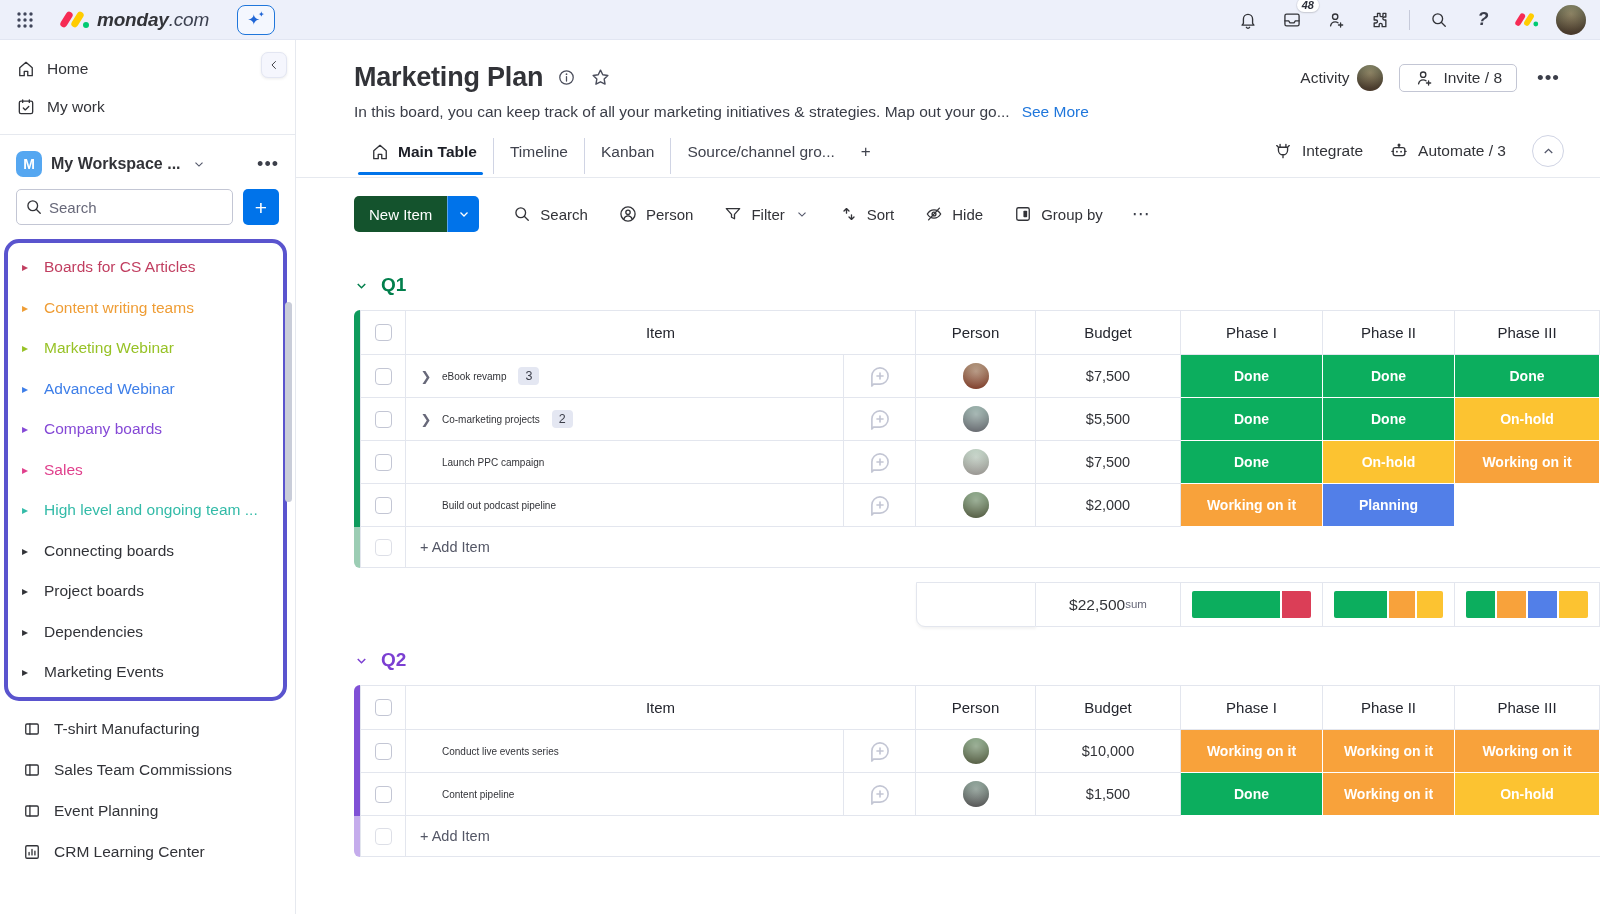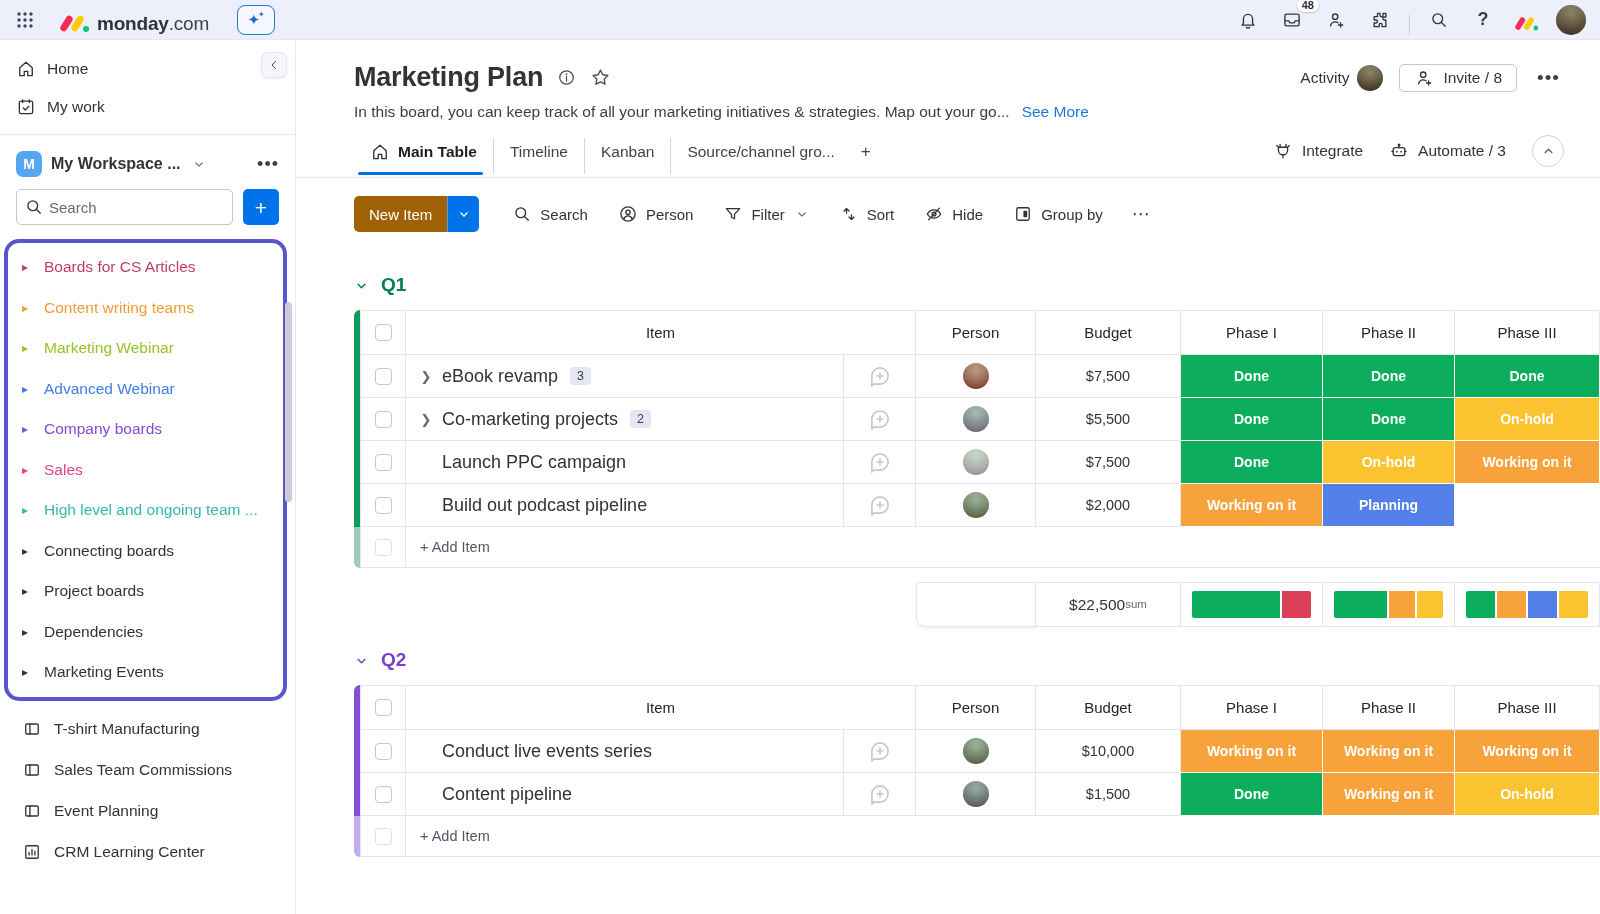--- a/index.html
+++ b/index.html
@@ -2,21 +2,21 @@
 <html><head>
 <meta charset="utf-8">
 <style>
   * { margin:0; padding:0; box-sizing:border-box; }
   html,body { width:1600px; height:914px; overflow:hidden; background:#fff;
     font-family:"Liberation Sans","DejaVu Sans",sans-serif; color:#323338; }
 
   
   .topbar { height:40px; background:#EDF0FA; display:flex; align-items:center;
     justify-content:space-between; padding:0 14px 0 10px; border-bottom:1px solid #e2e6f2; }
-  .tb-left, .tb-right { display:flex; align-items:flex-end; gap:14px; }
+  .tb-left, .tb-right { display:flex; align-items:center; gap:14px;font-style:italic; }
   .tb-btn { width:30px; height:30px; display:flex; align-items:center; justify-content:center;
     border-radius:6px; cursor:pointer; position:relative; }
   .logo { display:flex; align-items:center; gap:7px; margin-left:6px; }
   .logo-mark { position:relative; width:30px; height:22px; }
   .logo-mark i { position:absolute; width:7px; height:17px; border-radius:4px; display:block; }
   .logo-mark i.m1 { background:#F62B54; left:3px; top:2px; transform:rotate(32deg); }
   .logo-mark i.m2 { background:#FFCC00; left:14px; top:2px; transform:rotate(32deg); }
   .logo-mark i.m3 { background:#00CA72; width:6px; height:6px; border-radius:50%; left:23px; top:13px; }
   .logo-mark.small { transform:scale(.8); }
   .logo-text { font-size:19px; letter-spacing:-.2px; }
@@ -91,21 +91,21 @@
   .tab.active::after { content:""; position:absolute; left:4px; right:10px; bottom:-1px; height:3px; background:#0073EA; border-radius:2px; }
   .tab-add { padding:4px 10px 12px; font-size:17px; color:#40434e; cursor:pointer; }
   .tabs-right { margin-left:auto; display:flex; align-items:center; gap:26px; padding-bottom:10px; }
   .pill-btn { display:flex; align-items:center; gap:9px; font-size:15.5px; cursor:pointer; color:#323338; }
   .circle-btn { width:32px; height:32px; border:1px solid #d0d4e4; border-radius:50%; background:#fff;
     display:flex; align-items:center; justify-content:center; cursor:pointer; color:#53576a; }
 
   
   .toolbar { display:flex; align-items:center; gap:8px; padding:18px 36px 14px 58px; }
   .new-item { display:flex; height:36px; border-radius:5px; overflow:hidden; margin-right:14px; cursor:pointer; }
-  .new-item .ni-main { background:#a16207; color:#fff; font-size:15px; display:flex; align-items:center; padding:0 15px; }
+  .new-item .ni-main { background:#14532d; color:#fff; font-size:15px; display:flex; align-items:center; padding:0 15px; }
   .new-item .ni-caret { background:#0073EA; color:#fff; width:32px; display:flex; align-items:center;
     justify-content:center; border-left:1px solid rgba(255,255,255,.35); }
   .tool-btn { display:flex; align-items:center; gap:8px; height:34px; padding:0 11px; border-radius:5px;
     font-size:15px; color:#323338; cursor:pointer; background:transparent; border:none; font-family:inherit; }
   .tool-btn .caret { color:#53576a; margin-left:2px; }
   .tool-dots { font-size:18px; letter-spacing:1.5px; color:#3c3f4a; padding:0 10px; cursor:pointer; }
 
   
   .content { padding:6px 0 0 58px; }
   .group { margin-top:22px; }
@@ -116,21 +116,21 @@
   .trow { display:grid; grid-template-columns:6px 46px minmax(0,1fr) 72px 120px 145px 142px 132px 145px; }
   .cell { border-bottom:1px solid #e3e6ee; border-right:1px solid #e3e6ee; display:flex; align-items:center;
     justify-content:center; background:#fff; font-size:14.5px; }
   .thead .cell { height:45px; border-top:1px solid #e3e6ee; font-size:15px; color:#24262e; }
   .trow .cell:nth-child(2) { border-left:1px solid #e3e6ee; }
   .h-item { grid-column:3/5; }
   .drow .cell { height:43px; }
   .cb { width:17px; height:17px; border:1px solid #c3c6d4; border-radius:4px; background:#fff; cursor:pointer; }
   .cell-item { justify-content:flex-start; padding-left:12px; gap:8px; }
   .expander { width:16px; color:#676879; font-size:13px; display:flex; justify-content:center; flex:none; cursor:pointer; }
-  .iname { font-size:18px; }
+  .iname { font-size:10px; }
   .ibadge { background:#e4e7f2; color:#3c3f4a; border-radius:4px; font-size:12.5px; padding:2px 7px; margin-left:4px; }
   .chat-cell { cursor:pointer; }
   .status { height:43px; display:flex; align-items:center; justify-content:center; color:#fff;
     font-size:14px; font-weight:700; border-bottom:1px solid #fff; border-right:1px solid #fff; cursor:pointer; }
   .addrow .cell { height:41px; color:#676879; }
   .addrow .cb { opacity:.55; }
   .add-span { grid-column:3/10; border-bottom:1px solid #e3e6ee; display:flex; align-items:center;
     padding-left:14px; font-size:14.5px; color:#545766; cursor:pointer; background:#fff; }
   
   .gfooter { margin-top:14px; }

